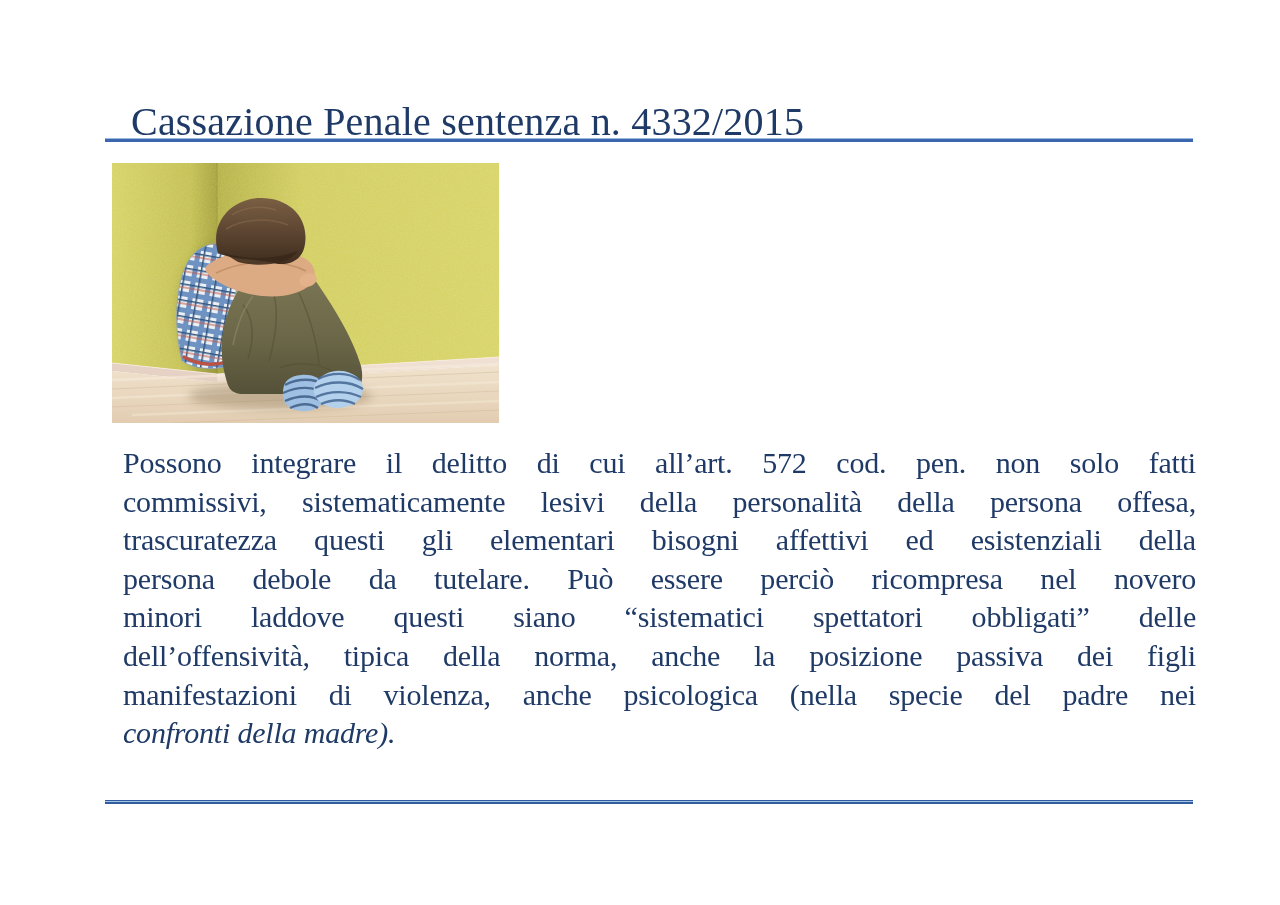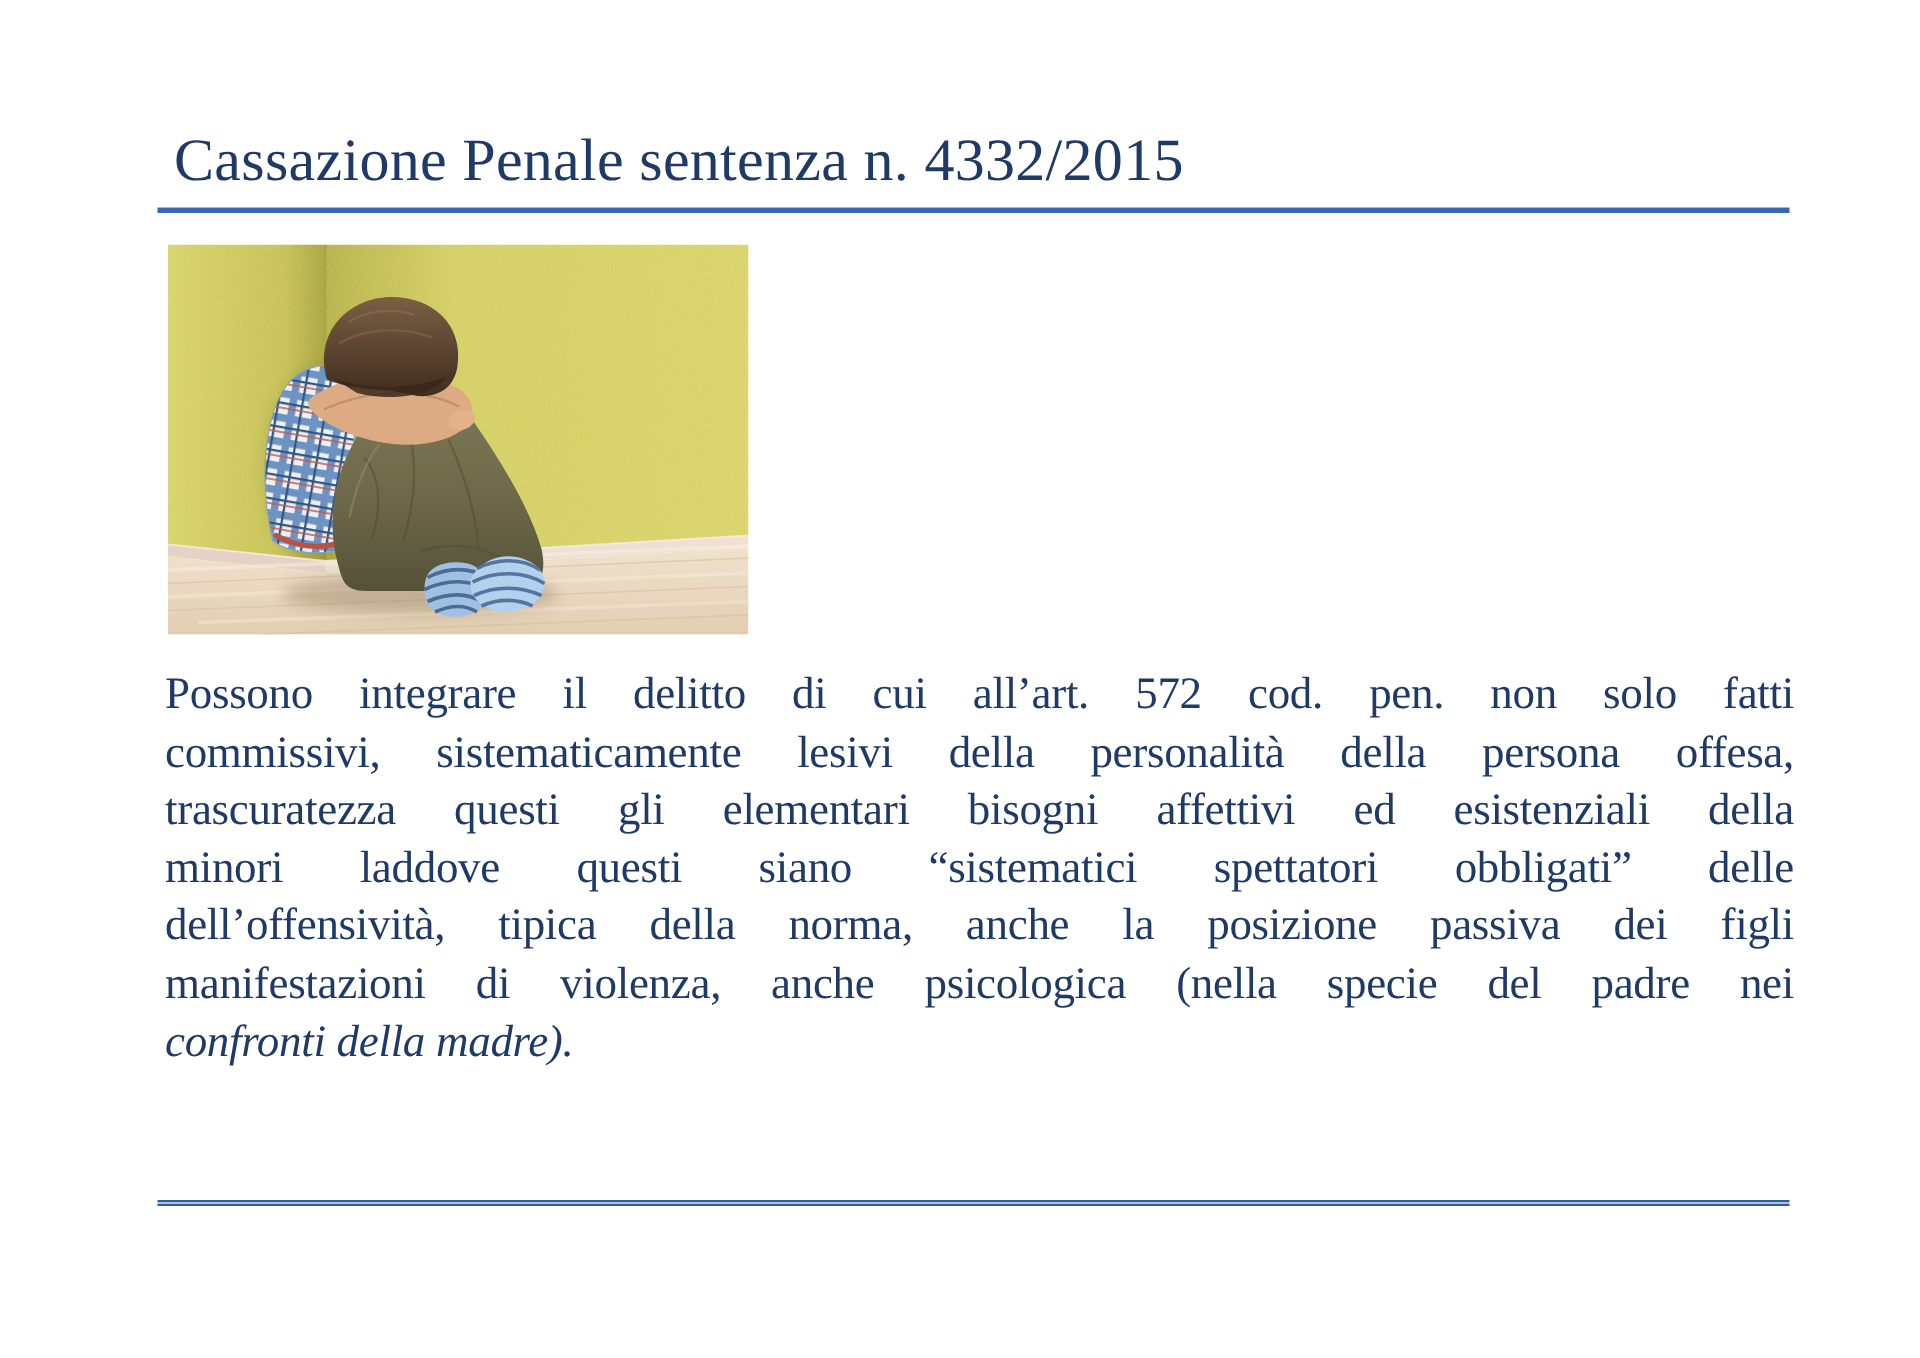--- a/index.html
+++ b/index.html
@@ -2,42 +2,42 @@
 <html><head>
 <meta charset="utf-8">
 <style>
   html,body{margin:0;padding:0;}
   body{
     width:1280px;height:905px;background:#ffffff;position:relative;
     font-family:"Liberation Serif","DejaVu Serif",serif;overflow:hidden;
   }
   .slide{position:absolute;inset:0;}
   .title{
-    position:absolute;left:116px;top:83px;margin:0;
+    position:absolute;left:116px;top:83px;margin:15px;
     font-size:40px;font-weight:400;color:#1f3a66;letter-spacing:0.2px;
     white-space:nowrap;
   }
   .rule{position:absolute;left:105px;width:1088px;}
   .rule-top{
     top:138px;height:4px;
     background:linear-gradient(to bottom,#9db9e0 0 25%,#3a67ad 25% 100%);
   }
   .rule-bottom{
     top:800px;height:4px;
     background:linear-gradient(to bottom,#2f5d9e 0 28%,#a6c2e4 28% 62%,#2f5d9e 62% 100%);
   }
   .photo{
     position:absolute;left:112px;top:163px;width:387px;height:260px;
   }
   .photo svg{display:block;}
   .bodytext{
     position:absolute;left:110px;top:444px;width:1086px;
     color:#1f3a66;font-size:30px;line-height:38.6px;letter-spacing:-0.2px;
   }
-  .jline{text-align:justify;text-align-last:justify;}
+  .jline{text-align:justify;text-align-last:justify;margin-left:13px;}
   .jline.last{text-align-last:left;font-style:italic;}
 </style>
 </head>
 <body>
 
 <div class="slide">
 
   <h1 class="title">Cassazione Penale sentenza n. 4332/2015</h1>
 
   <div class="rule rule-top"></div>
@@ -152,20 +152,21 @@
           <path d="M114,66 C130,56 156,54 176,62" stroke="#84664a"></path>
         </g>
       </g>
     </svg>
   </div>
 
   <div class="bodytext">
     <div class="jline">Possono integrare il delitto di cui all’art. 572 cod. pen. non solo fatti</div>
     <div class="jline">commissivi, sistematicamente lesivi della personalità della persona offesa,</div>
     <div class="jline">trascuratezza questi gli elementari bisogni affettivi ed esistenziali della</div>
+    <div class="jline">persona debole da tutelare. Può essere perciò ricompresa nel novero</div>
     <div class="jline">minori laddove questi siano “sistematici spettatori obbligati” delle</div>
     <div class="jline">dell’offensività, tipica della norma, anche la posizione passiva dei figli</div>
     <div class="jline">manifestazioni di violenza, anche psicologica (nella specie del padre nei</div>
     <div class="jline last">confronti della madre).</div>
   </div>
 
   <div class="rule rule-bottom"></div>
 
 </div>
 

